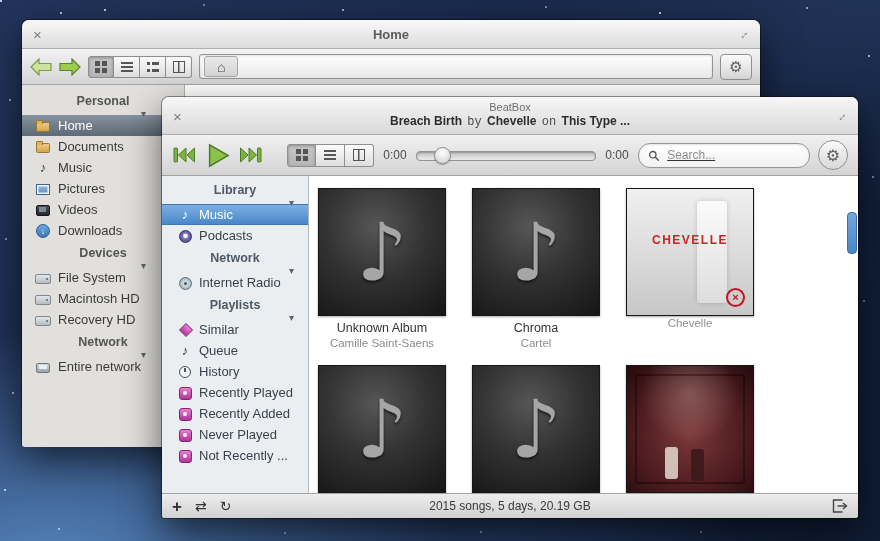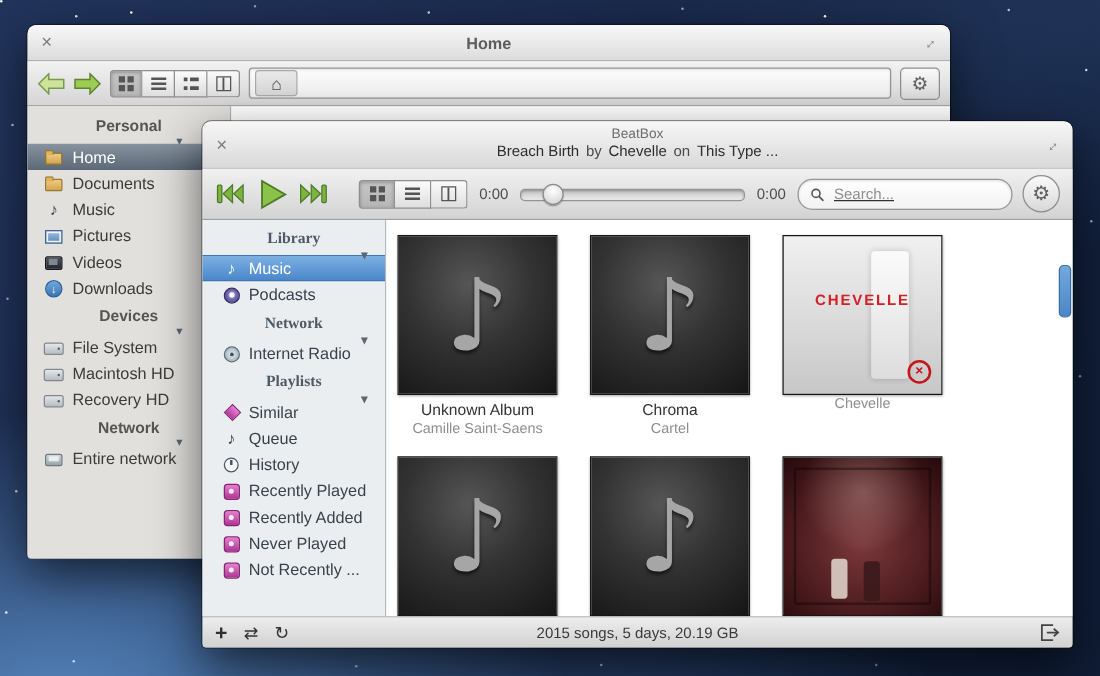--- a/index.html
+++ b/index.html
@@ -95,39 +95,39 @@
   .fs-item .icn[data-name="network-icon"]::before{content:"";position:absolute;left:1px;top:4px;width:12px;height:8px;
     background:linear-gradient(#cfd6db,#9aa3ab);border:1px solid #707880;border-radius:2px;}
   .fs-item .icn[data-name="network-icon"]::after{content:"";position:absolute;left:4px;top:6px;width:8px;height:4px;background:#e9eef1;}
   
   .bb-window{left:162px;top:97px;width:696px;height:421px;background:#ececec;z-index:2;}
   .bb-titlebar{position:relative;height:37px;background:linear-gradient(#f7f7f7,#d9d9d9);border-bottom:1px solid #acacac;
     border-radius:7px 7px 0 0;text-align:center;}
   .bb-title{font-size:11px;color:#6e6e6e;padding-top:4px;}
   .bb-subtitle{font-size:12px;color:#2d2d2d;margin-top:1px;}
   .bb-subtitle span{margin:0 1px;}
-  .bb-subtitle .b{font-weight:normal;}
-  .bb-subtitle .n{color:#4a4a4a;}
+  .bb-subtitle .b{font-weight:bold;}
+  .bb-subtitle .n{color:#4a4a4a;font-family:Liberation Mono, monospace;}
   .bb-toolbar{height:40px;background:linear-gradient(#f1f1f1,#d3d3d3);border-bottom:1px solid #a0a0a0;
     display:flex;align-items:center;padding:0 10px;gap:8px;}
   .media-btn{display:flex;align-items:center;justify-content:center;}
   .sep{width:8px;}
   .time{font-size:12px;color:#4c4c4c;min-width:26px;text-align:center;}
   .seek{flex:1;height:16px;position:relative;min-width:120px;max-width:225px;}
   .seek-track{position:absolute;left:0;right:0;top:4px;height:8px;border-radius:4px;
     background:linear-gradient(#c2c2c2,#ececec);border:1px solid #949494;box-shadow:inset 0 1px 2px rgba(0,0,0,.25);}
   .seek-handle{position:absolute;left:18px;top:0;width:15px;height:15px;border-radius:50%;
     background:radial-gradient(circle at 50% 32%,#ffffff,#cecece);border:1px solid #8b8b8b;box-shadow:0 1px 1px rgba(0,0,0,.3);}
   .search-box{width:152px;height:23px;border:1px solid #969696;border-radius:12px;background:linear-gradient(#fff,#f2f2f2);
     display:flex;align-items:center;gap:6px;padding:0 9px;box-shadow:inset 0 1px 2px rgba(0,0,0,.12);}
   .search-box input{border:0;outline:0;background:transparent;width:100%;font-size:12px;color:#333;font-family:inherit;text-decoration:underline;}
   .search-box input::placeholder{color:#8e8e8e;}
   .bb-body{display:flex;height:calc(100% - 104px);}
   .bb-sidebar{width:147px;min-width:147px;background:#ebeef1;border-right:1px solid #b3b9bf;padding-top:2px;box-sizing:border-box;}
-  .bb-header{color:#4e5a66;font-family:Liberation Serif, serif;}
+  .bb-header{color:#4e5a66;}
   .bb-item{display:flex;align-items:center;height:21px;padding-left:15px;gap:6px;font-size:13px;color:#39424c;box-sizing:border-box;}
   .bb-item.selected{background:linear-gradient(#7cb0e2,#4a87ca);border-top:1px solid #3f76b4;border-bottom:1px solid #3f76b4;color:#fff;}
   
   .bb-item .icn[data-name="music-note-icon"]::before,
   .bb-item .icn[data-name="queue-icon"]::before{content:"♪";position:absolute;inset:0;text-align:center;font-size:13px;line-height:16px;color:#2f3b46;}
   .bb-item.selected .icn[data-name="music-note-icon"]::before{color:#fff;}
   .bb-item .icn[data-name="podcast-icon"]::before{content:"";position:absolute;left:2px;top:2px;width:11px;height:11px;border-radius:50%;
     background:radial-gradient(circle at 50% 45%,#fff 0 1.5px,#7b6fb4 3px,#453a80 100%);border:1px solid #352d66;}
   .bb-item .icn[data-name="radio-icon"]::before{content:"";position:absolute;left:2px;top:2px;width:11px;height:11px;border-radius:50%;
     background:radial-gradient(#e8f0f5,#8fa0ac);border:1px solid #5e6d78;}

